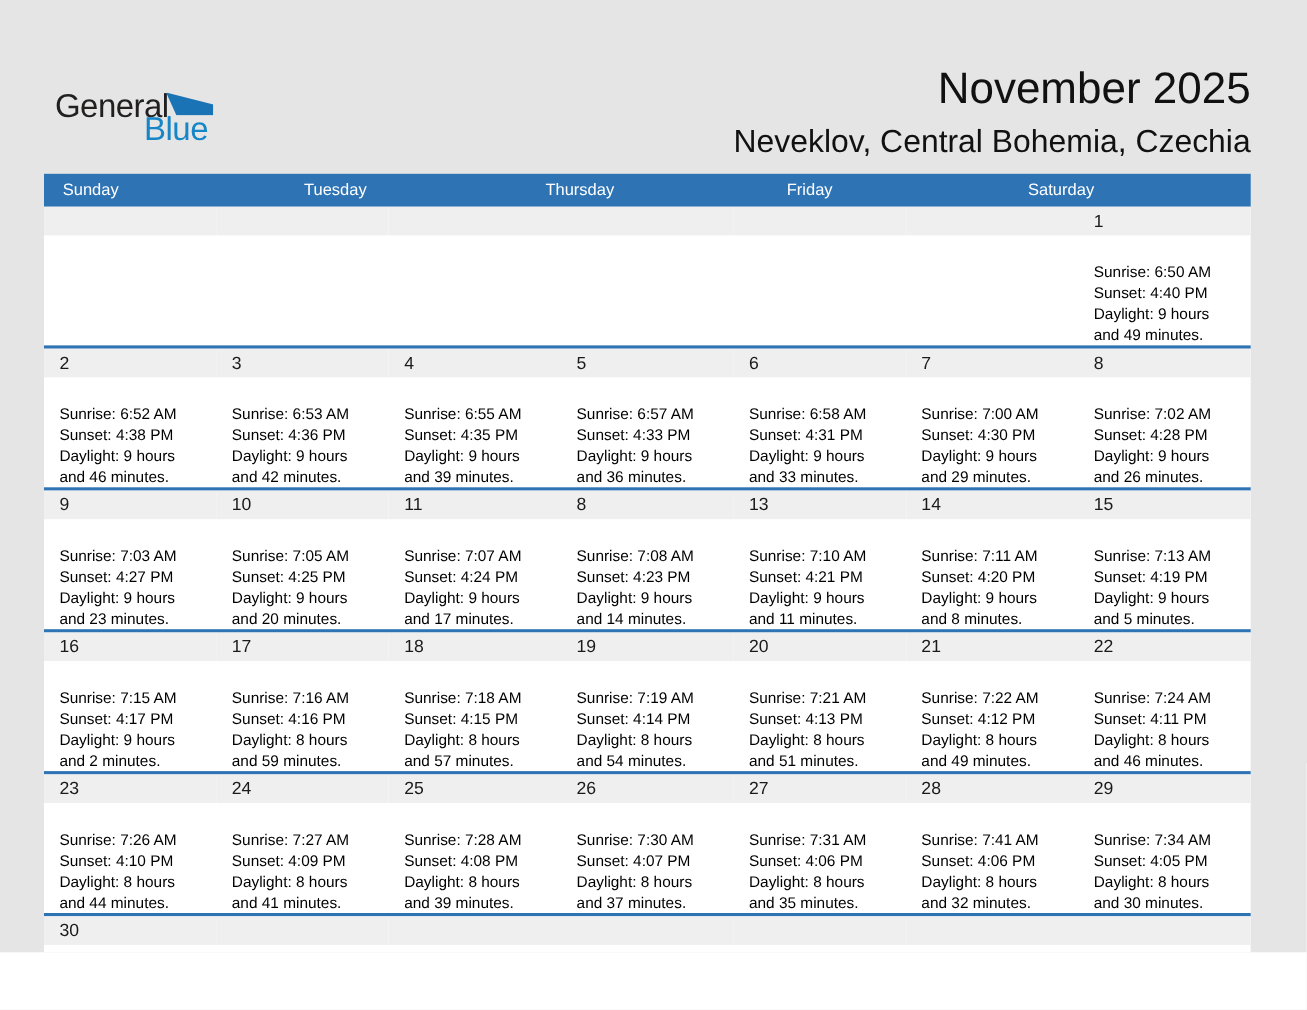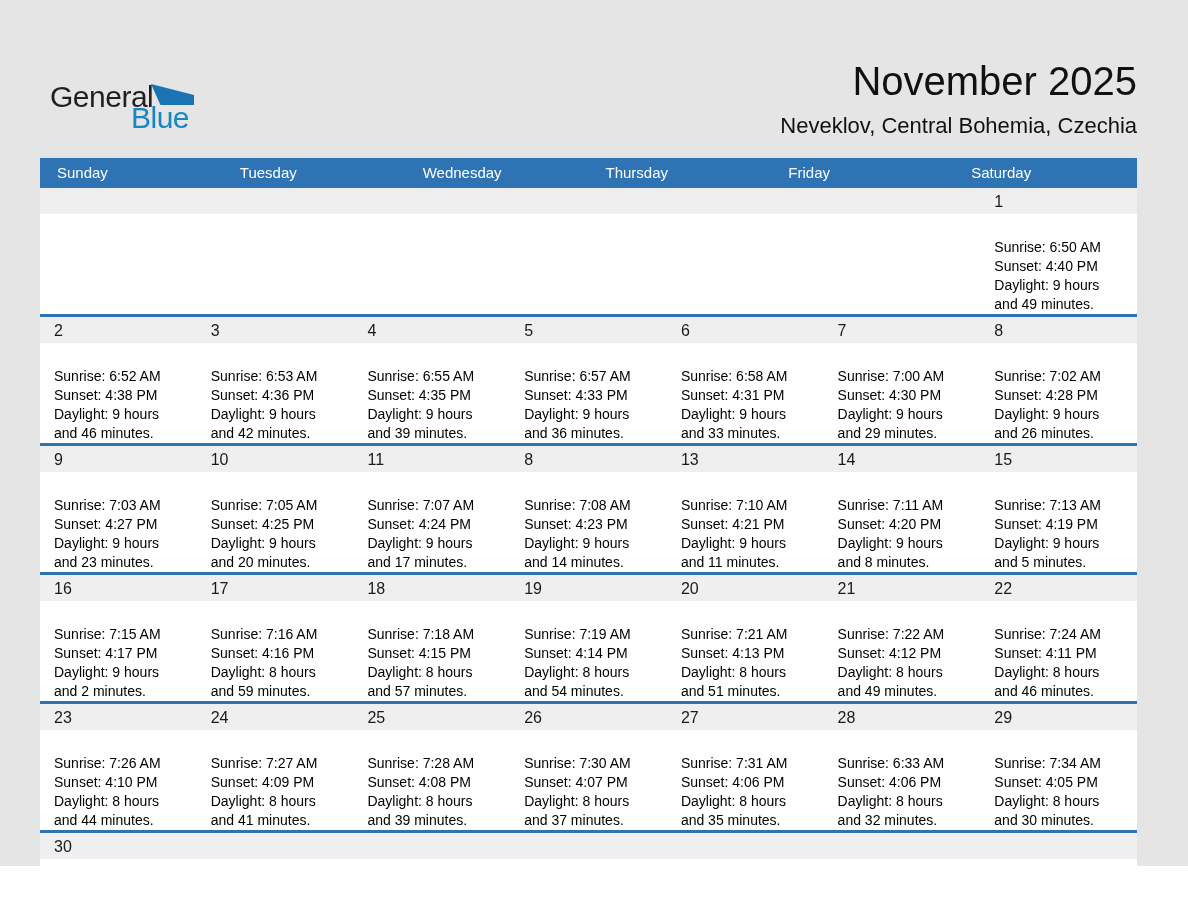--- a/index.html
+++ b/index.html
@@ -51,21 +51,21 @@
     text-align: right;
   }
   .month-title {
     font-size: 40px;
     line-height: 1.15;
     color: #111111;
     font-weight: 400;
   }
   .location {
     margin-top: 9px;
-    font-size: 22px;
+    font-size: 29px;
     color: #111111;
     font-weight: 400;
   }
 
   
   .calendar {
     position: absolute;
     left: 40px;
     top: 158px;
     width: 1097px;
@@ -130,21 +130,20 @@
 
   <div class="titles">
     <div class="month-title">November 2025</div>
     <div class="location">Neveklov, Central Bohemia, Czechia</div>
   </div>
 
   <div class="calendar">
     <div class="weekday-row" id="weekdayRow">
         <div class="weekday-cell">Sunday</div>
         <div class="weekday-cell">Tuesday</div>
-        <div class="weekday-cell">Wednesday</div>
         <div class="weekday-cell">Thursday</div>
         <div class="weekday-cell">Friday</div>
         <div class="weekday-cell">Saturday</div>
       </div>
     <div id="weeksContainer">
         <div class="week">
           <div class="day-cell">
             <div class="num-band"></div>
             <div class="details"></div>
           </div>
@@ -415,21 +414,21 @@
             <div class="details">
               <div>Sunrise: 7:31 AM</div>
               <div>Sunset: 4:06 PM</div>
               <div>Daylight: 8 hours</div>
               <div>and 35 minutes.</div>
             </div>
           </div>
           <div class="day-cell">
             <div class="num-band">28</div>
             <div class="details">
-              <div>Sunrise: 6:33 AM</div>
+              <div>Sunrise: 7:41 AM</div>
               <div>Sunset: 4:06 PM</div>
               <div>Daylight: 8 hours</div>
               <div>and 32 minutes.</div>
             </div>
           </div>
           <div class="day-cell">
             <div class="num-band">29</div>
             <div class="details">
               <div>Sunrise: 7:34 AM</div>
               <div>Sunset: 4:05 PM</div>

